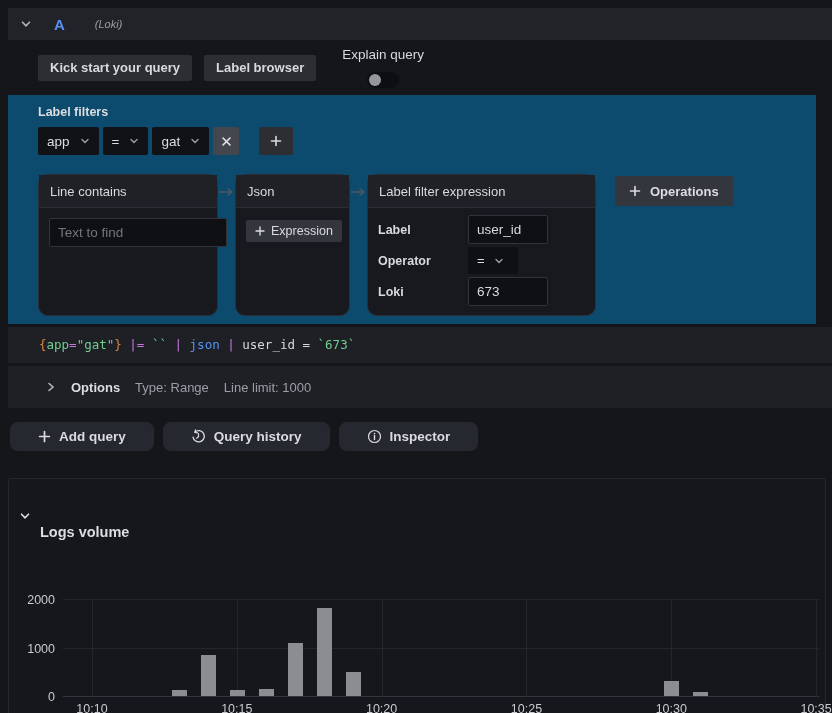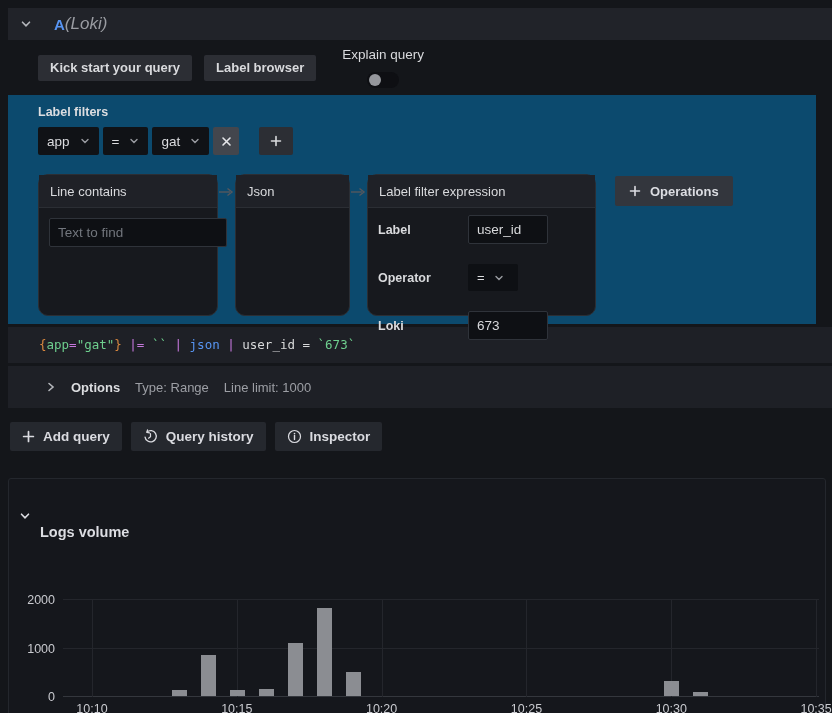--- a/index.html
+++ b/index.html
@@ -11,21 +11,21 @@
     font-size:13px;
   }
   svg { display:block; }
 
   
   .qheader {
     margin:8px 0 0 8px; height:32px; background:#212329;
     display:flex; align-items:center; padding:0 12px; cursor:pointer;
   }
   .qheader .refid { color:#5794f2; font-weight:700; font-size:15px; margin-left:22px; }
-  .qheader .ds    { color:#9a9ca2; font-style:italic; font-size:17px; }
+  .qheader .ds    { color:#9a9ca2; font-style:italic; font-size:11px; margin-left:30px; }
 
   
   .toolbar { display:flex; align-items:center; margin:7px 0 0 38px; gap:12px; }
   .btn-sec {
     background:#2c2e34; border:none; border-radius:2px; color:#d9dadd;
     font-family:inherit; font-size:13px; font-weight:600; height:26px; padding:0 12px; cursor:pointer;
   }
   .explain-wrap { display:flex; align-items:center; gap:10px; margin-left:14px; font-size:13.5px; color:#d9dadd;flex-direction:column; }
   .toggle { width:32px; height:16px; border-radius:8px; background:#0e0f13; position:relative; cursor:pointer; }
   .toggle .knob { position:absolute; left:2px; top:2px; width:12px; height:12px; border-radius:50%; background:#95979c; }
@@ -63,21 +63,21 @@
   }
   .inp::placeholder { color:#72767d; }
   .find-input { width:178px; height:29px; }
   .arrow { margin:13px 1px 0 1px; }
   .card2-body { padding:12px 10px; }
   .expr-btn {
     background:#33363d; border:none; border-radius:2px; color:#dadbe0; cursor:pointer;
     font-family:inherit; font-size:12.5px; font-weight:500; height:22px; padding:0 9px;
     display:flex; align-items:center; gap:6px;
   }
-  .card3-body { padding:7px 10px; display:grid; grid-template-columns:90px 1fr; row-gap:20px; align-items:center; }
+  .card3-body { padding:7px 10px; display:grid; grid-template-columns:90px 1fr; row-gap:3px; align-items:center; }
   .fld-label { font-size:12.5px; font-weight:600; color:#d9dadd; }
   .small-input { width:80px; height:29px; }
   .op-dd {
     width:50px; height:27px; background:#0e1014; border-radius:2px; cursor:pointer;
     display:flex; align-items:center; gap:9px; padding:0 9px; font-size:13px; color:#dcdde0;
   }
   .ops-btn {
     margin-left:19px; margin-top:2px; height:30px; background:#33363d; border:none; border-radius:2px;
     color:#dcdde2; font-family:inherit; font-size:13px; font-weight:600; padding:0 14px; cursor:pointer;
     display:flex; align-items:center; gap:9px;
@@ -91,21 +91,21 @@
   .options-row {
     margin:3px 0 0 8px; background:#1e2026; height:42px;
     display:flex; align-items:center; gap:15px; padding-left:38px; font-size:13px; cursor:pointer;
   }
   .options-row .opt-title { font-weight:700; color:#dcdde0; }
   .options-row .opt-dim { color:#9d9fa5; }
 
   
   .footer-btns { display:flex; gap:9px; margin:14px 0 0 10px; }
   .foot-btn {
-    background:#25282e; border:none; border-radius:2px; height:29px; padding:0 12px; cursor:pointer;
+    background:#25282e; border:none; border-radius:8px; height:29px; padding:0 28px; cursor:pointer;
     color:#dadbe0; font-family:inherit; font-size:13.5px; font-weight:600;
     display:flex; align-items:center; gap:8px;
   }
 
   
   .panel {
     margin:27px 6px 0 8px; height:238px; background:#15171c;
     border:1px solid #24272d; border-radius:3px; position:relative;
   }
   .panel-h { display:flex; align-items:center; gap:9px; padding:13px 0 0 10px; cursor:pointer; }
@@ -197,20 +197,28 @@
         <svg width="15" height="10" viewBox="0 0 15 10">
             <path d="M0 5 H11" stroke="#55585e" stroke-width="1.4"></path>
             <path d="M8.5 1.5 L13 5 L8.5 8.5" stroke="#55585e" stroke-width="1.4" fill="none"></path>
           </svg>
       </span>
 
       <div class="card card2">
         <div class="card-h">
             <span>Json</span>
           </div>
+        <div class="card2-body">
+          <button class="expr-btn">
+            <svg width="10" height="10" viewBox="0 0 10 10">
+                <path d="M5 1 V9 M1 5 H9" stroke="#dadbe0" stroke-width="1.4" stroke-linecap="round"></path>
+              </svg>
+            <span>Expression</span>
+          </button>
+        </div>
       </div>
 
       <span class="arrow">
         <svg width="15" height="10" viewBox="0 0 15 10">
             <path d="M0 5 H11" stroke="#55585e" stroke-width="1.4"></path>
             <path d="M8.5 1.5 L13 5 L8.5 8.5" stroke="#55585e" stroke-width="1.4" fill="none"></path>
           </svg>
       </span>
 
       <div class="card card3">

